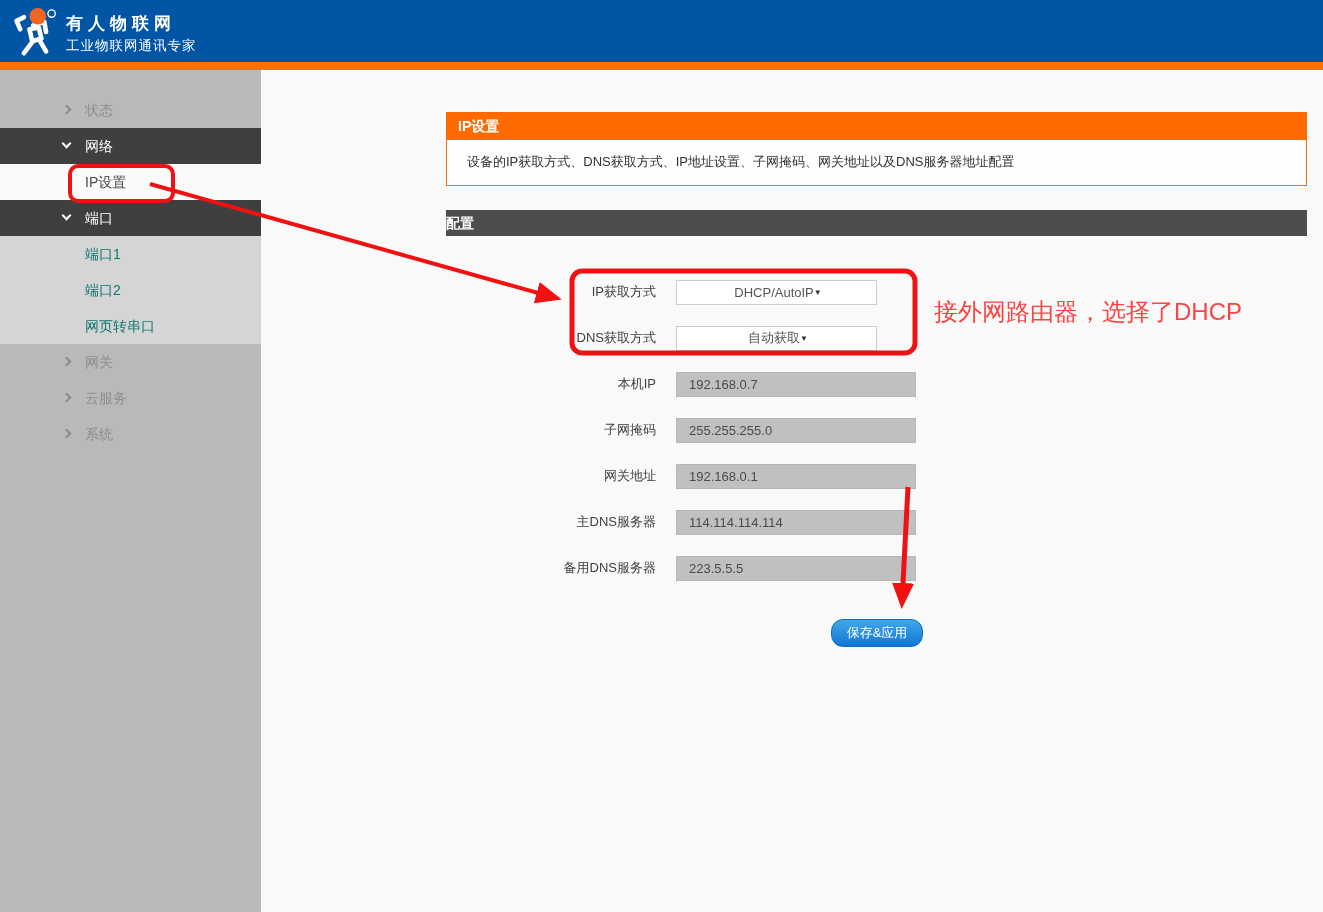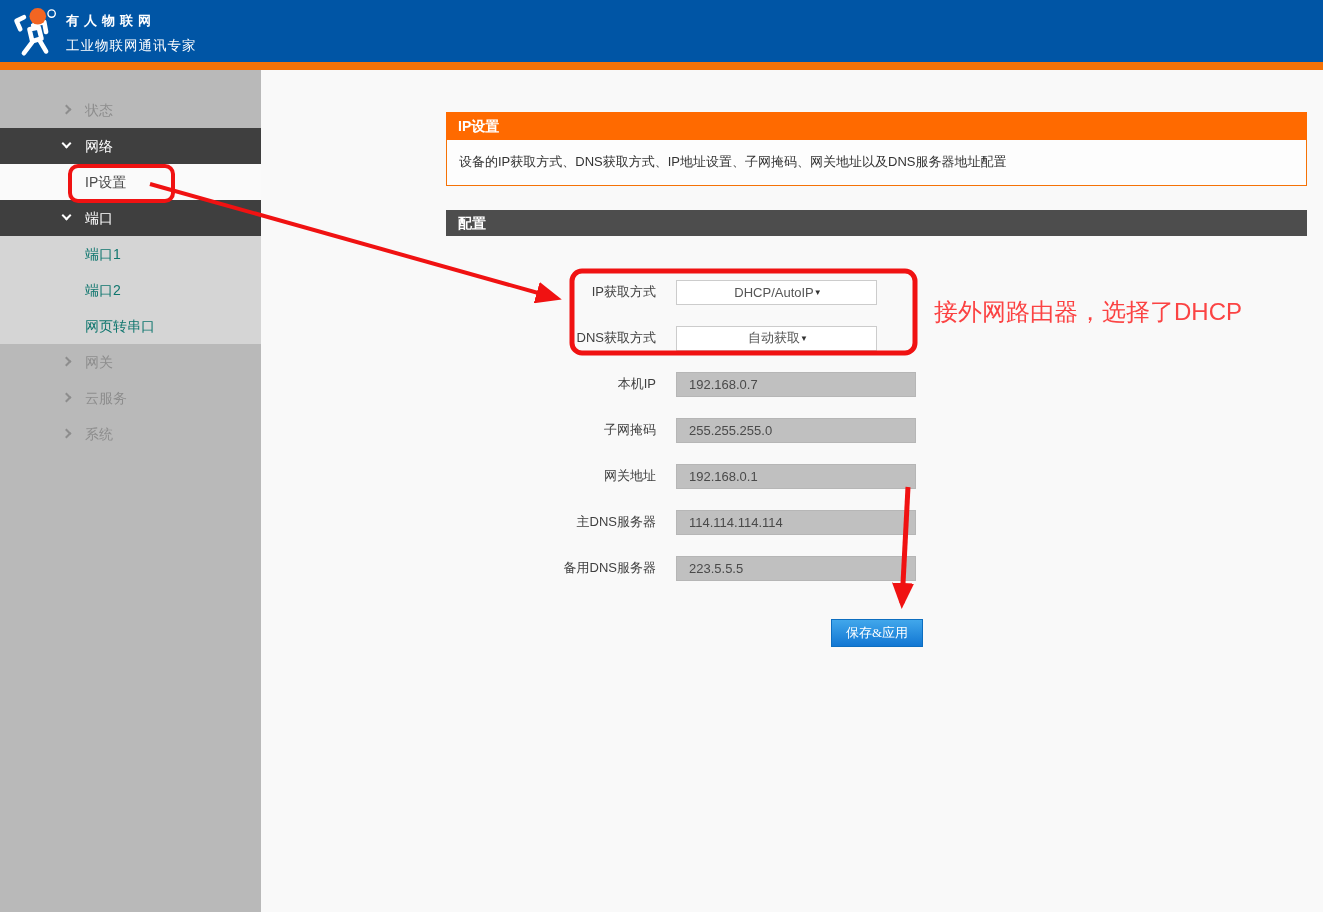--- a/index.html
+++ b/index.html
@@ -6,60 +6,60 @@
   html,body { width:1323px; height:912px; }
   body {
     position:relative; overflow:hidden; background:#ffffff;
     font-family:"Liberation Sans","DejaVu Sans",sans-serif;
   }
 
   
   .header { position:absolute; top:0; left:0; width:1323px; height:62px; background:#0055a5; z-index:2; }
   .stripe { position:absolute; top:62px; left:0; width:1323px; height:8px; background:#f57206; z-index:2; }
   .logo { position:absolute; left:11px; top:7px; width:48px; height:50px; }
-  .brand-title { position:absolute; left:66px; top:12px; color:#ffffff; font-weight:bold; font-size:13px; letter-spacing:5px; }
+  .brand-title { position:absolute; left:66px; top:12px; color:#ffffff; font-weight:bold; font-size:17px; letter-spacing:5px; }
   .brand-sub { position:absolute; left:66px; top:37px; color:#ffffff; font-size:13.5px; letter-spacing:1px; }
 
   
   .sidebar { position:absolute; top:70px; left:0; width:261px; height:876px; background:#b9b9b9; padding-top:22px; }
   .nav-item { height:36px; line-height:36px; font-size:14px; position:relative; cursor:pointer; }
   .nav-item .label { display:block; padding-left:85px; }
   .chev { position:absolute; left:63px; top:14px; width:7px; height:7px;
           border-right:2px solid currentColor; border-bottom:2px solid currentColor; }
   .chev-right { transform:rotate(-45deg); }
   .chev-down  { transform:rotate(45deg); top:12px; }
   .nav-group  { color:#8d8d8d; background:transparent; }
   .nav-open   { color:#ffffff; background:#3f3f3f; }
   .nav-sub    { color:#0f766e; background:#d5d5d5; }
   .nav-active { color:#4a4a4a; background:#fafafa; }
 
   
   .main-bg { position:absolute; top:70px; left:261px; width:1062px; height:842px; background:#f9f9f9; }
 
   .panel { position:absolute; left:446px; top:112px; width:861px; z-index:3; }
   .panel-header { height:28px; line-height:28px; background:#ff6a00; color:#ffffff; font-weight:bold; font-size:14px; padding-left:12px; }
-  .panel-body { border:1px solid #f57206; border-top:none; background:#fdfdfd; height:46px; line-height:44px; padding-left:12px; font-size:13px; color:#333333; }
+  .panel-body { border:1px solid #f57206; border-top:none; background:#fdfdfd; height:46px; line-height:44px; padding-left:20px; font-size:13px; color:#333333; }
 
   .section-bar { position:absolute; left:446px; top:210px; width:861px; height:26px; background:#4d4d4d;
-                 color:#ffffff; font-weight:bold; font-size:14px; line-height:26px; padding-left:12px; z-index:3; }
+                 color:#ffffff; font-weight:bold; font-size:14px; line-height:26px; z-index:3; }
 
   
   .form { position:absolute; left:446px; top:269px; width:640px; z-index:3; }
   .form-row { height:46px; display:flex; align-items:center; }
   .form-label { width:210px; text-align:right; font-size:13px; color:#404040; flex:none; }
   .ctrl { margin-left:20px; width:201px; height:25px; flex:none; }
   .select-box { border:1px solid #cccccc; background:#ffffff; color:#555555; font-size:13px;
                 display:flex; align-items:center; justify-content:center; padding:0 9px 0 12px; cursor:pointer; }
   .select-caret { font-size:8px; color:#333333; }
   .text-input { border:1px solid #b6b6b6; background:#c0c0c0; color:#4a4a4a; font-size:13px;
                 padding-left:12px; width:240px; height:25px; font-family:inherit; }
 
   .save-btn { position:absolute; left:831px; top:619px; width:92px; height:28px; z-index:3;
-              border:1px solid #0d6ec0; border-radius:0; color:#ffffff; font-size:13px; cursor:pointer;
-              background:linear-gradient(#41a7eb, #1277d3); font-family:Liberation Serif, serif; }
+              border:1px solid #0d6ec0; border-radius:12px; color:#ffffff; font-size:13px; cursor:pointer;
+              background:linear-gradient(#41a7eb, #1277d3); font-family:Liberation Sans, sans-serif; }
 
   
   .anno-svg { position:absolute; top:0; left:0; width:1323px; height:912px; z-index:10; pointer-events:none; }
   .anno-text { position:absolute; left:934px; top:296px; z-index:10; color:#fb4343; font-size:24px; white-space:nowrap; pointer-events:none; }
 </style>
 </head>
 <body>
 
 <div class="header">
   <svg class="logo" viewBox="0 0 52 54">

